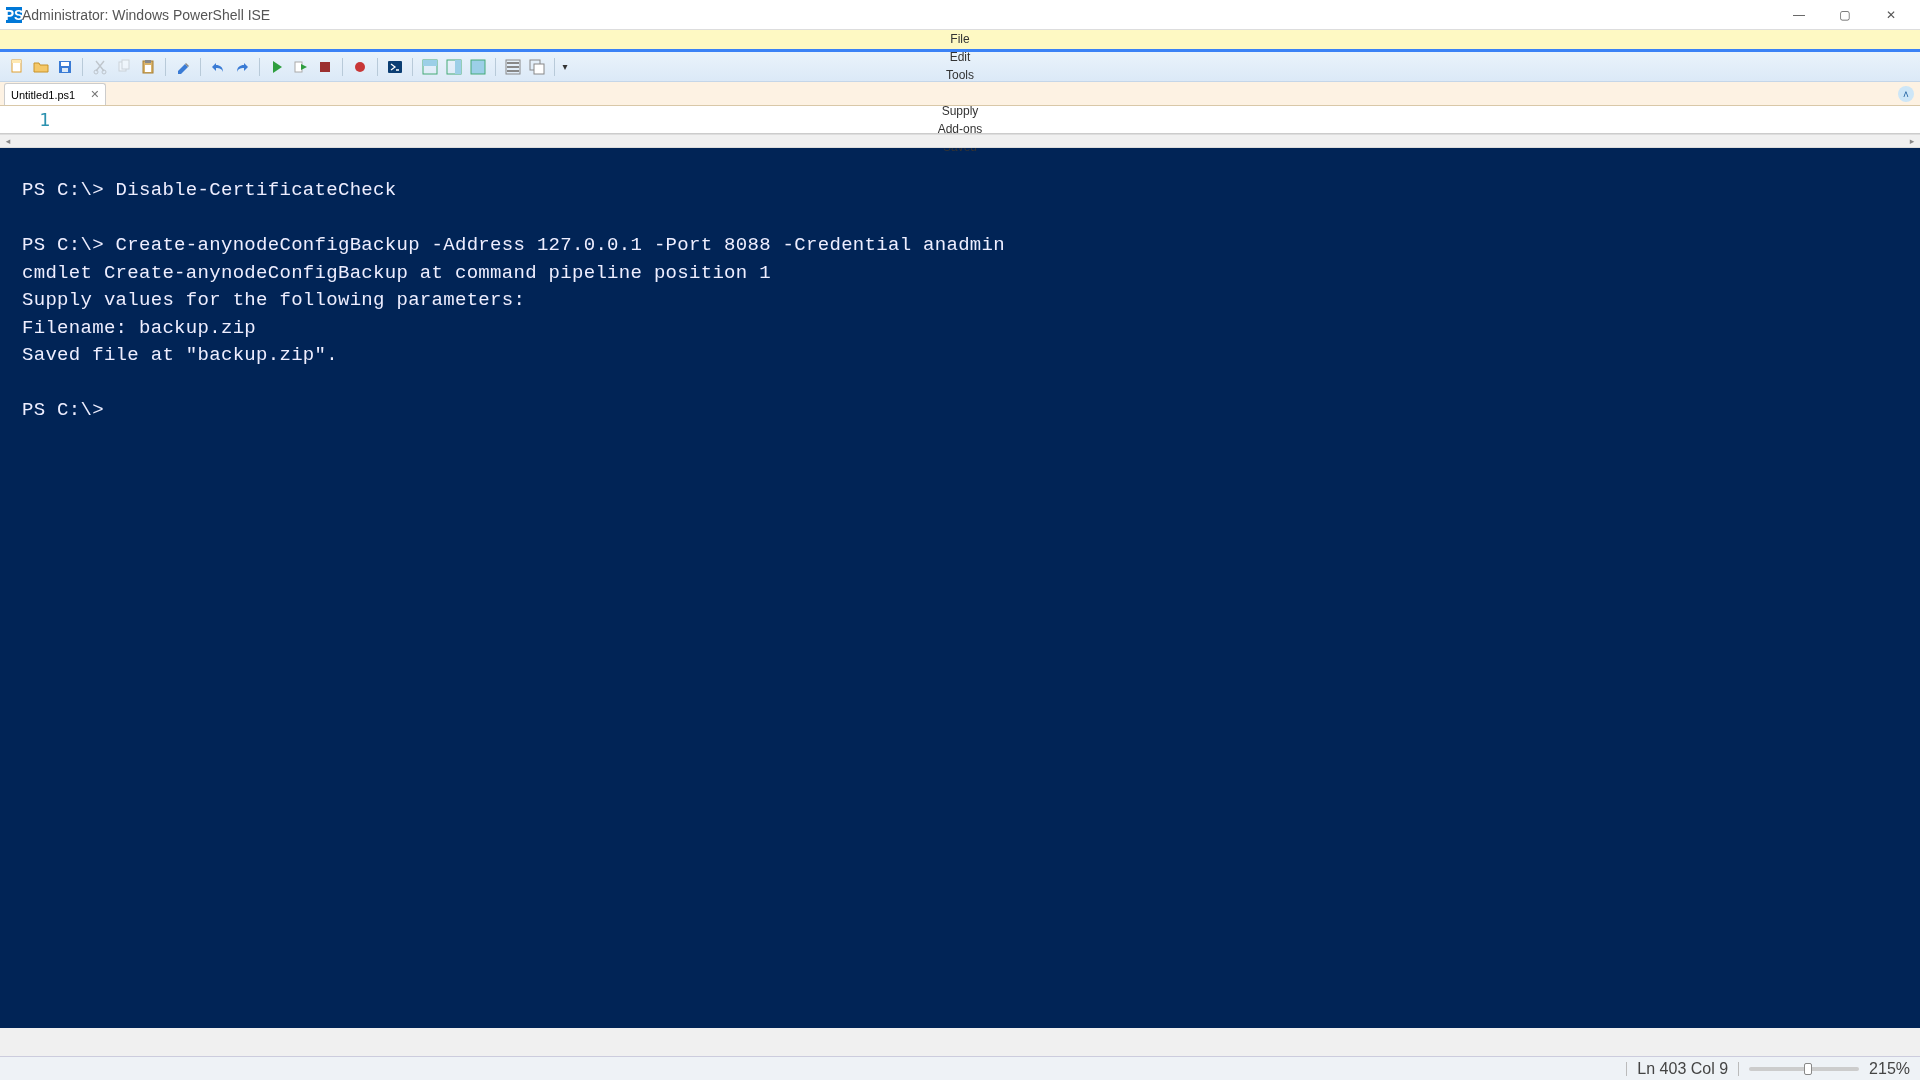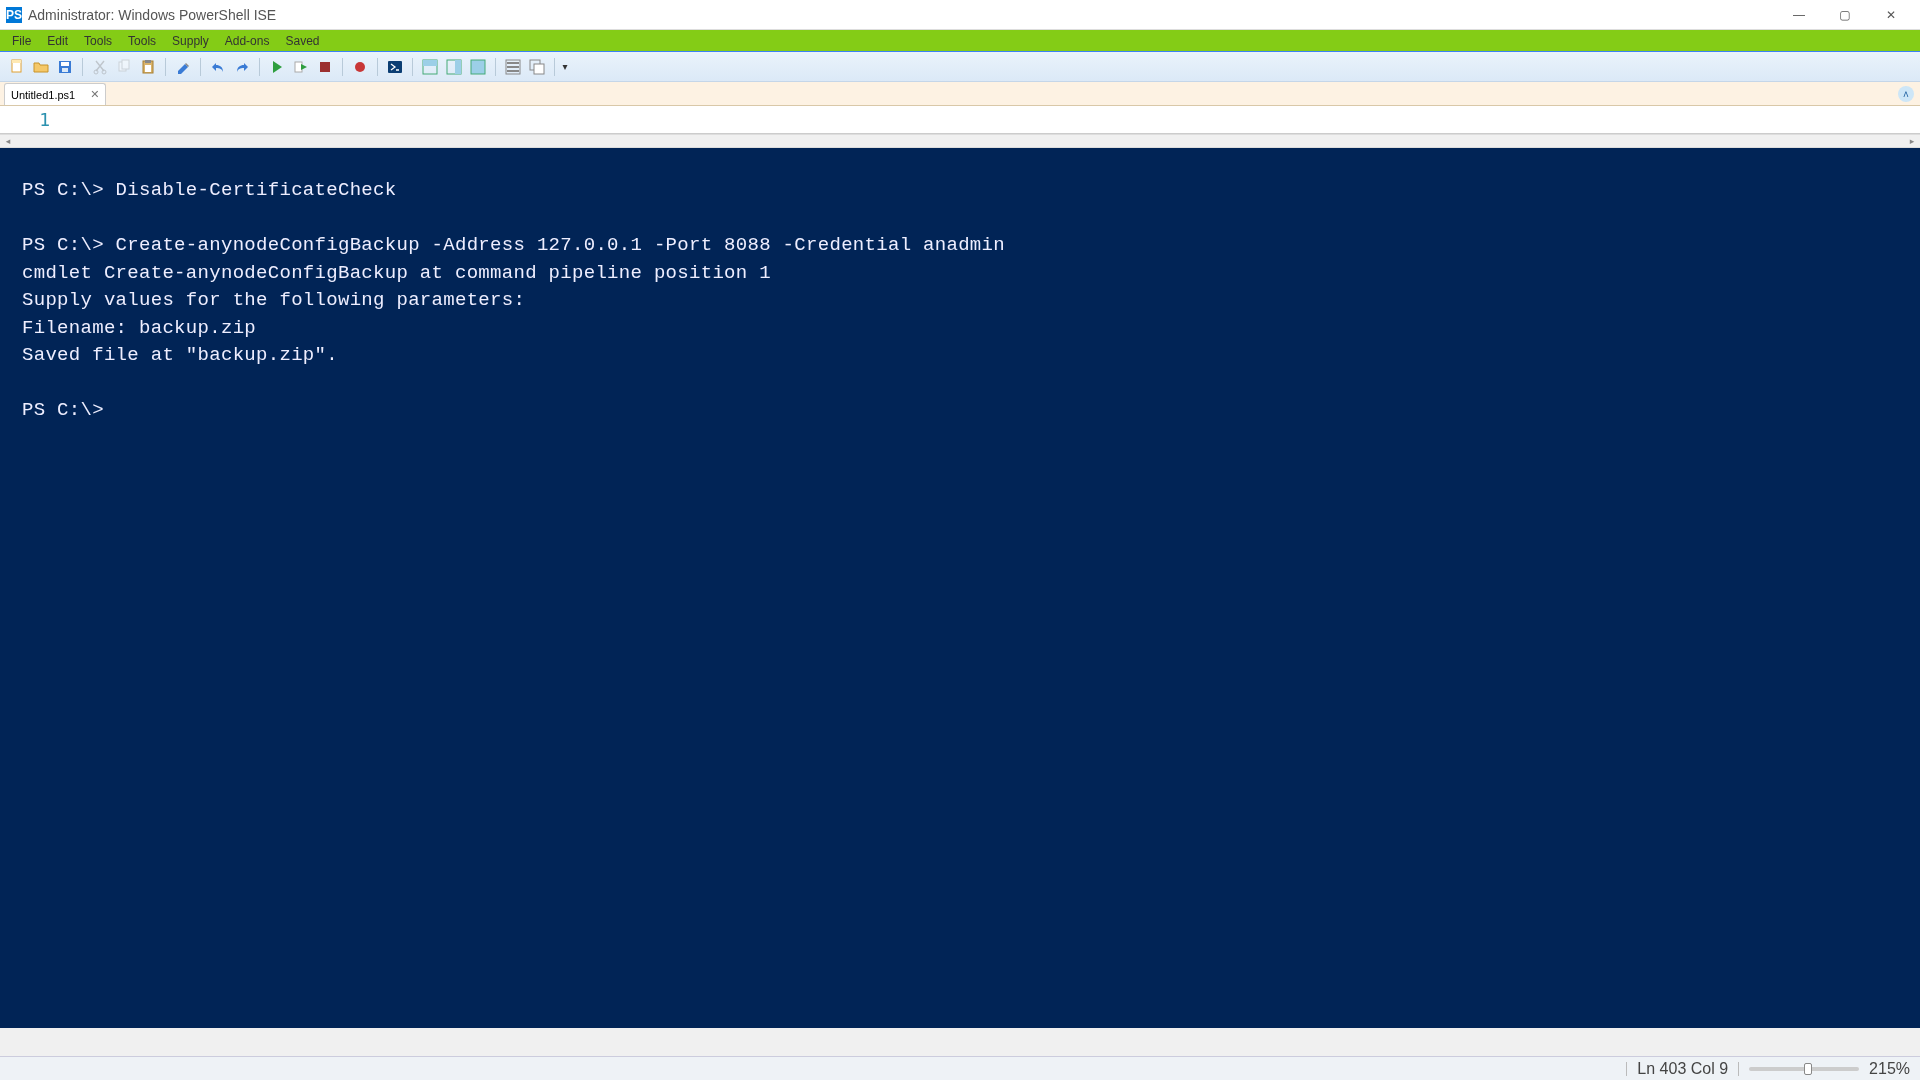--- a/index.html
+++ b/index.html
@@ -1,26 +1,26 @@
 <!DOCTYPE html>
 <html><head>
 <meta charset="utf-8">
 <style>
   * { box-sizing: border-box; margin: 0; padding: 0; }
   html, body { width: 1920px; height: 1080px; font-family: "Segoe UI", Tahoma, sans-serif; font-size: 12px; background: #f0f0f0; overflow: hidden; }
   
   
   .titlebar { height: 30px; background: #fff; display: flex; align-items: center; padding: 0 6px; border-bottom: 1px solid #ddd; }
-  .titlebar .app-icon { width: 16px; height: 16px; background: #0078d7; color: #fff; font-size: 12px; display: flex; align-items: center; justify-content: center; margin-right: 6px; font-weight: bold; }
+  .titlebar .app-icon { width: 16px; height: 16px; background: #0078d7; color: #fff; font-size: 14px; display: flex; align-items: center; justify-content: center; margin-right: 0; font-weight: bold; }
   .titlebar .title { color: #555; font-size: 14px; }
   .titlebar .spacer { flex: 1; }
   .titlebar .winbtn { width: 46px; height: 30px; display: flex; align-items: center; justify-content: center; color: #555; font-size: 12px; }
   
   
-  .menubar { height: 22px; background: #84cc16; display: flex; align-items: center; padding: 0 4px; border-bottom: 1px solid #3b82f6; }
+  .menubar { height: 22px; background: #fef9c3; display: flex; align-items: center; padding: 0 4px; border-bottom: 3px solid #3b82f6; flex-direction: column; }
   .menubar .menu-item { padding: 2px 8px; color: #333; font-size: 12px; }
   
   
   .toolbar { height: 30px; background: linear-gradient(#eaf3fb,#dbe9f7); display: flex; align-items: center; padding: 0 6px; border-bottom: 1px solid #c5d6e8; gap: 2px; }
   .toolbar .tbtn { width: 22px; height: 22px; display: flex; align-items: center; justify-content: center; border-radius: 2px; color: #4a6; }
   .toolbar .sep { width: 1px; height: 18px; background: #b8cad9; margin: 0 4px; }
   .toolbar .disabled { opacity: 0.4; }
   .toolbar svg { width: 16px; height: 16px; }
   
   

